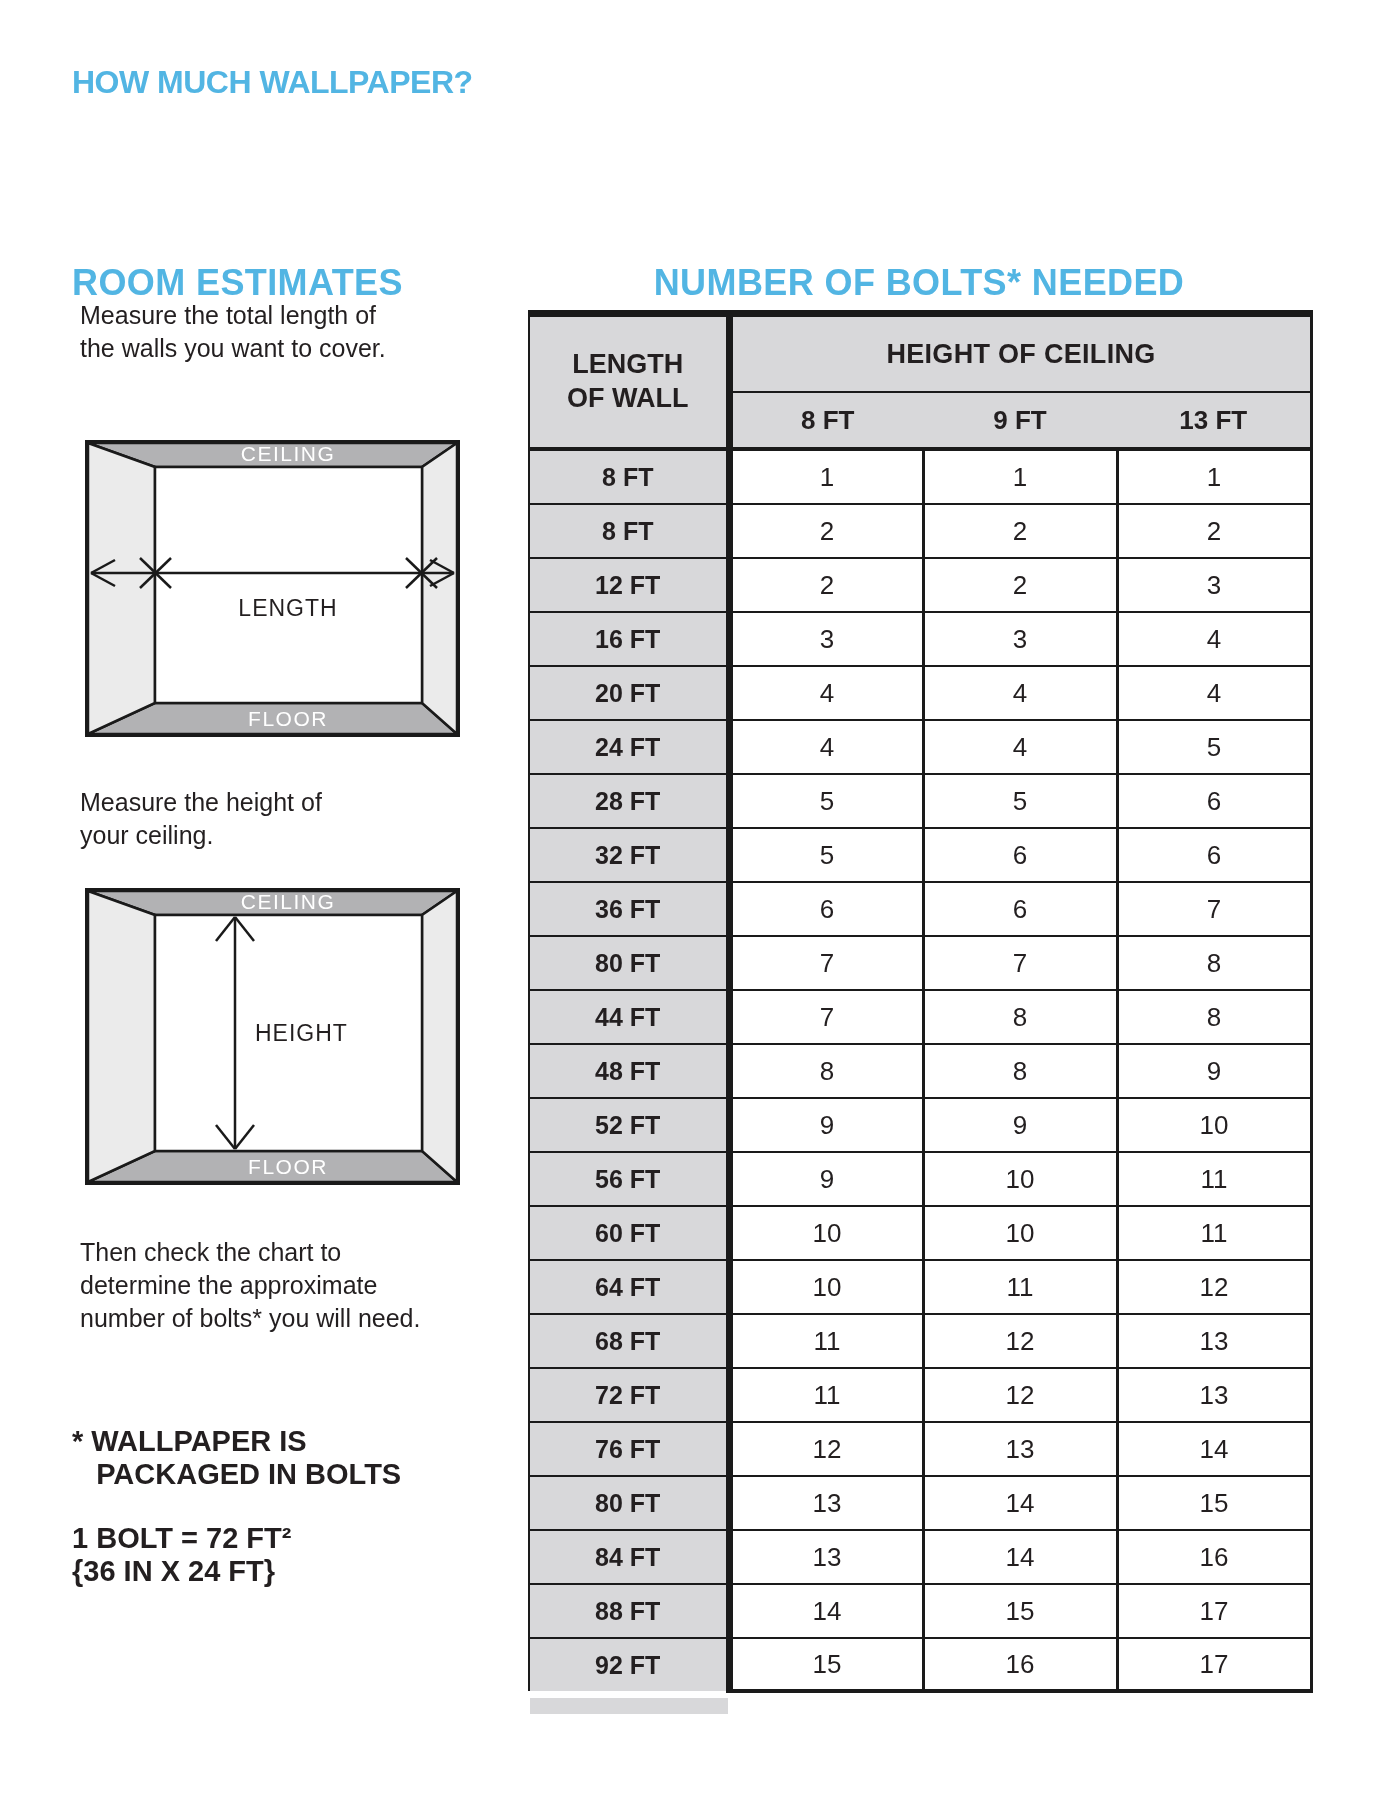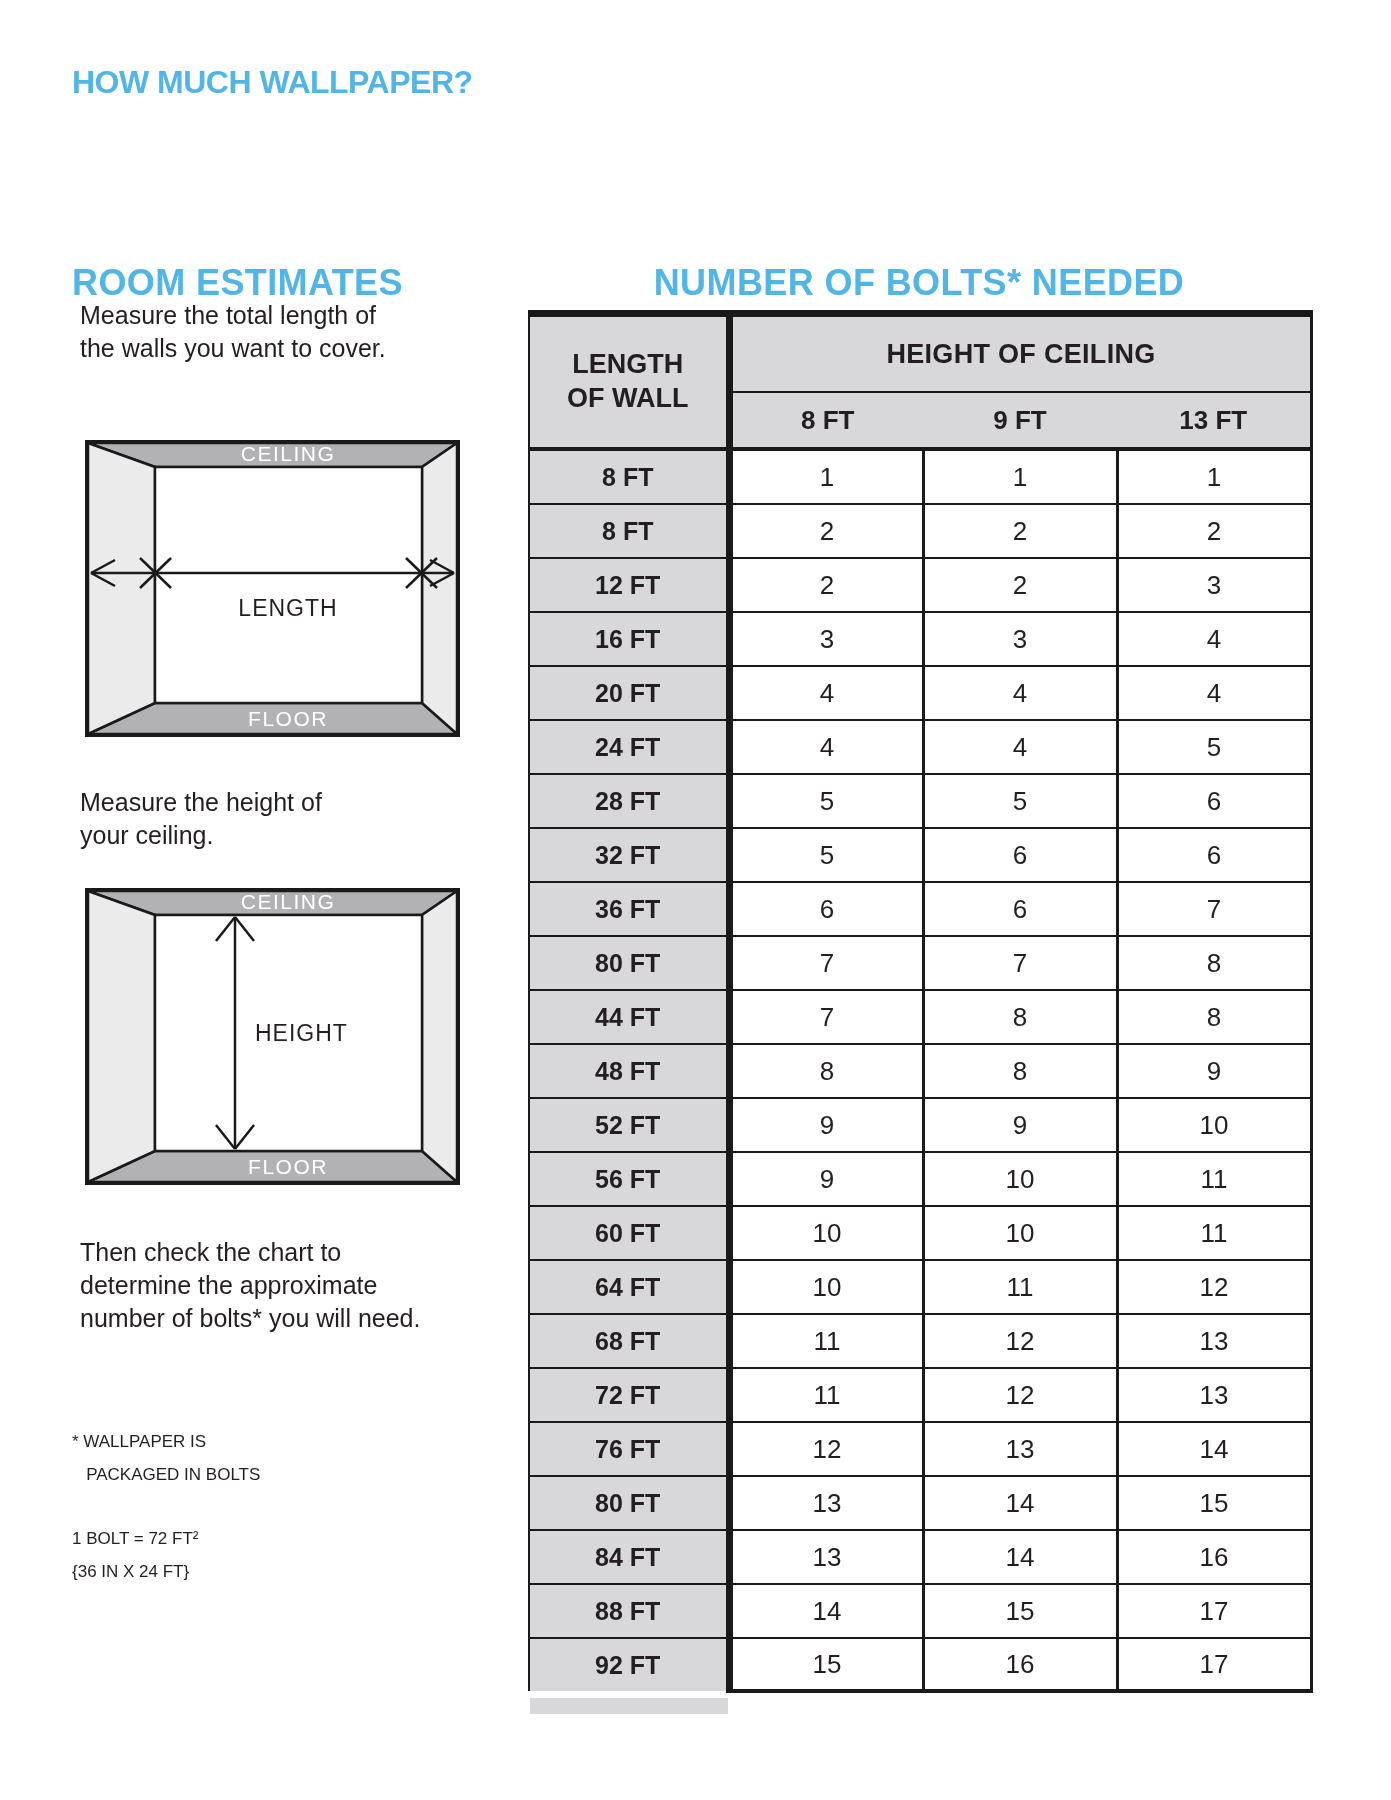--- a/index.html
+++ b/index.html
@@ -21,21 +21,21 @@
     letter-spacing:-0.5px;white-space:nowrap;
   }
   h2.section-heading{
     margin:0;font-size:36px;font-weight:bold;color:var(--accent);
     letter-spacing:0.4px;white-space:nowrap;
   }
   p.step{
     margin:8px;font-size:25px;line-height:33px;white-space:pre-line;color:var(--ink);
   }
   p.bold-note{
-    margin:0;font-size:17px;line-height:33px;font-weight:normal;
+    margin:0;font-size:29px;line-height:33px;font-weight:bold;
     white-space:pre-wrap;color:var(--ink);
   }
   
   table.bolts{
     position:absolute;left:528px;top:310px;width:782px;
     border-collapse:collapse;table-layout:fixed;
     border-top:7px solid var(--line);
     border-left:2px solid var(--line);
     border-right:3px solid var(--line);
   }

